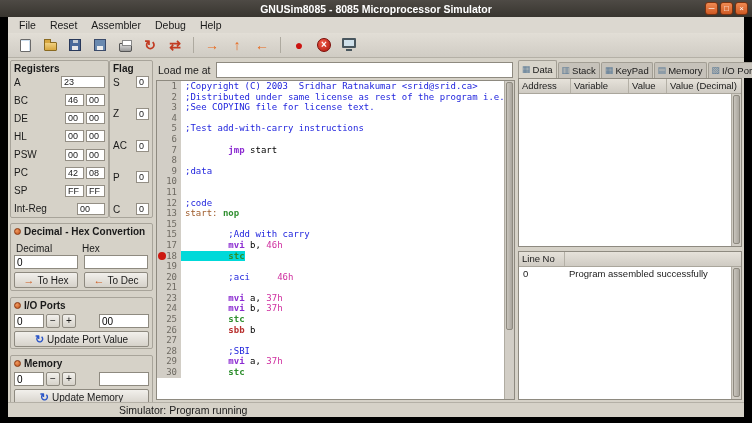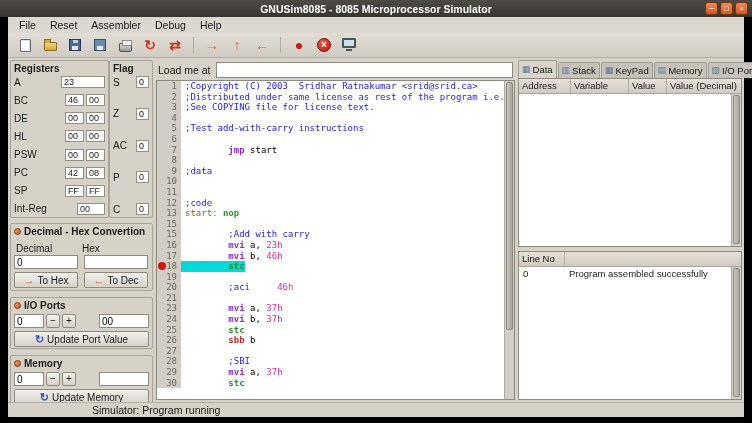--- a/index.html
+++ b/index.html
@@ -137,21 +137,21 @@
   .tbody { flex:1; position:relative; background:#fff; }
   .trow { display:flex; font-size:9.5px; height:13px; line-height:13px; }
   .td { padding:0 4px; white-space:nowrap; overflow:hidden; flex:none; }
   .msgtable .td:nth-child(1){ width:46px; }
   .msgtable .td:nth-child(2){ flex:1; }
   .tscroll { position:absolute; right:0; top:15px; bottom:0; width:10px; background:#d2cec6; border-left:1px solid #b0aca2; }
   .tthumb { position:absolute; left:1px; right:1px; top:1px; bottom:2px;
     background:linear-gradient(90deg,#c8c4bc,#aaa69e); border:1px solid #8e8a80; border-radius:2px; }
 
   .statusbar { height:15px; flex:none; border-top:1px solid #b4b0a6; background:#d6d2c8;
-    display:flex; align-items:center; font-size:10.5px; padding-left:84px; }
+    display:flex; align-items:center; font-size:10.5px; padding-left:111px; }
 </style>
 </head>
 <body>
 
 <div class="titlebar">
   <span class="title">GNUSim8085 - 8085 Microprocessor Simulator</span>
   <span class="winbtns" id="winbtns">
       <span class="winbtn">─</span>
       <span class="winbtn">□</span>
       <span class="winbtn">×</span>
@@ -377,21 +377,20 @@
             <div class="cl"><span class="ln">6</span><span class="codetext"></span></div>
             <div class="cl"><span class="ln">7</span><span class="codetext"><span style="color: rgb(0, 0, 0);">        </span><span style="color: rgb(139, 43, 209); font-weight: bold;">jmp</span><span style="color: rgb(0, 0, 0);"> start</span></span></div>
             <div class="cl"><span class="ln">8</span><span class="codetext"></span></div>
             <div class="cl"><span class="ln">9</span><span class="codetext"><span style="color: rgb(33, 37, 221);">;data</span></span></div>
             <div class="cl"><span class="ln">10</span><span class="codetext"></span></div>
             <div class="cl"><span class="ln">11</span><span class="codetext"></span></div>
             <div class="cl"><span class="ln">12</span><span class="codetext"><span style="color: rgb(33, 37, 221);">;code</span></span></div>
             <div class="cl"><span class="ln">13</span><span class="codetext"><span style="color: rgb(158, 90, 42);">start: </span><span style="color: rgb(47, 143, 47); font-weight: bold;">nop</span></span></div>
             <div class="cl"><span class="ln">15</span><span class="codetext"></span></div>
             <div class="cl"><span class="ln">15</span><span class="codetext"><span style="color: rgb(0, 0, 0);">        </span><span style="color: rgb(33, 37, 221);">;Add with carry</span></span></div>
-            <div class="cl"><span class="ln">16</span><span class="codetext"><span style="color: rgb(0, 0, 0);">        </span><span style="color: rgb(139, 43, 209); font-weight: bold;">mvi</span><span style="color: rgb(0, 0, 0);"> a, </span><span style="color: rgb(207, 47, 159);">23h</span></span></div>
             <div class="cl"><span class="ln">17</span><span class="codetext"><span style="color: rgb(0, 0, 0);">        </span><span style="color: rgb(139, 43, 209); font-weight: bold;">mvi</span><span style="color: rgb(0, 0, 0);"> b, </span><span style="color: rgb(207, 47, 159);">46h</span></span></div>
             <div class="cl hl"><span class="ln">18<span class="bp" style="background: rgb(204, 24, 16);"></span></span><span class="codetext" style="background: rgb(0, 217, 217);"><span style="color: rgb(0, 0, 0);">        </span><span style="color: rgb(47, 143, 47); font-weight: bold;">stc</span></span></div>
             <div class="cl"><span class="ln">19</span></div>
             <div class="cl"><span class="ln">20</span><span class="codetext"><span style="color: rgb(0, 0, 0);">        </span><span style="color: rgb(33, 37, 221);">;aci</span><span style="color: rgb(0, 0, 0);">     </span><span style="color: rgb(207, 47, 159);">46h</span></span></div>
             <div class="cl"><span class="ln">21</span><span class="codetext"></span></div>
             <div class="cl"><span class="ln">23</span><span class="codetext"><span style="color: rgb(0, 0, 0);">        </span><span style="color: rgb(139, 43, 209); font-weight: bold;">mvi</span><span style="color: rgb(0, 0, 0);"> a, </span><span style="color: rgb(207, 47, 159);">37h</span></span></div>
             <div class="cl"><span class="ln">24</span><span class="codetext"><span style="color: rgb(0, 0, 0);">        </span><span style="color: rgb(139, 43, 209); font-weight: bold;">mvi</span><span style="color: rgb(0, 0, 0);"> b, </span><span style="color: rgb(207, 47, 159);">37h</span></span></div>
             <div class="cl"><span class="ln">25</span><span class="codetext"><span style="color: rgb(0, 0, 0);">        </span><span style="color: rgb(47, 143, 47); font-weight: bold;">stc</span></span></div>
             <div class="cl"><span class="ln">26</span><span class="codetext"><span style="color: rgb(0, 0, 0);">        </span><span style="color: rgb(184, 49, 47); font-weight: bold;">sbb</span><span style="color: rgb(0, 0, 0);"> b</span></span></div>
             <div class="cl"><span class="ln">27</span><span class="codetext"></span></div>

